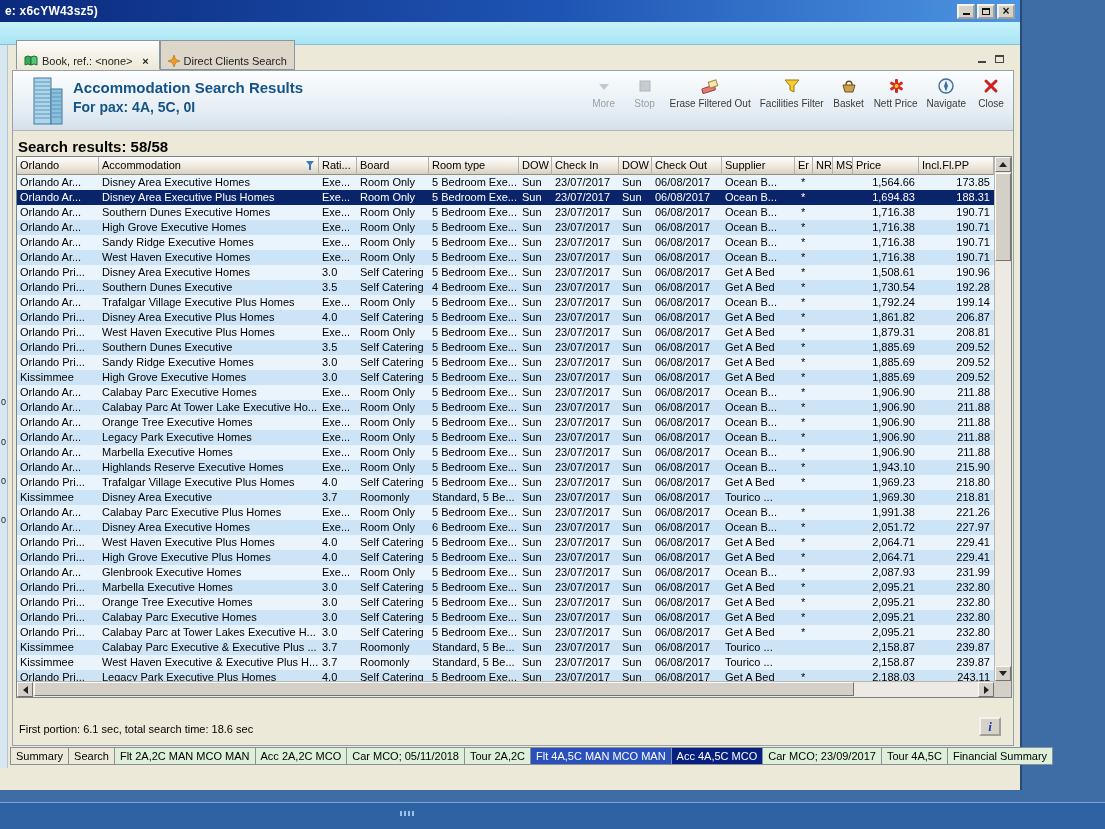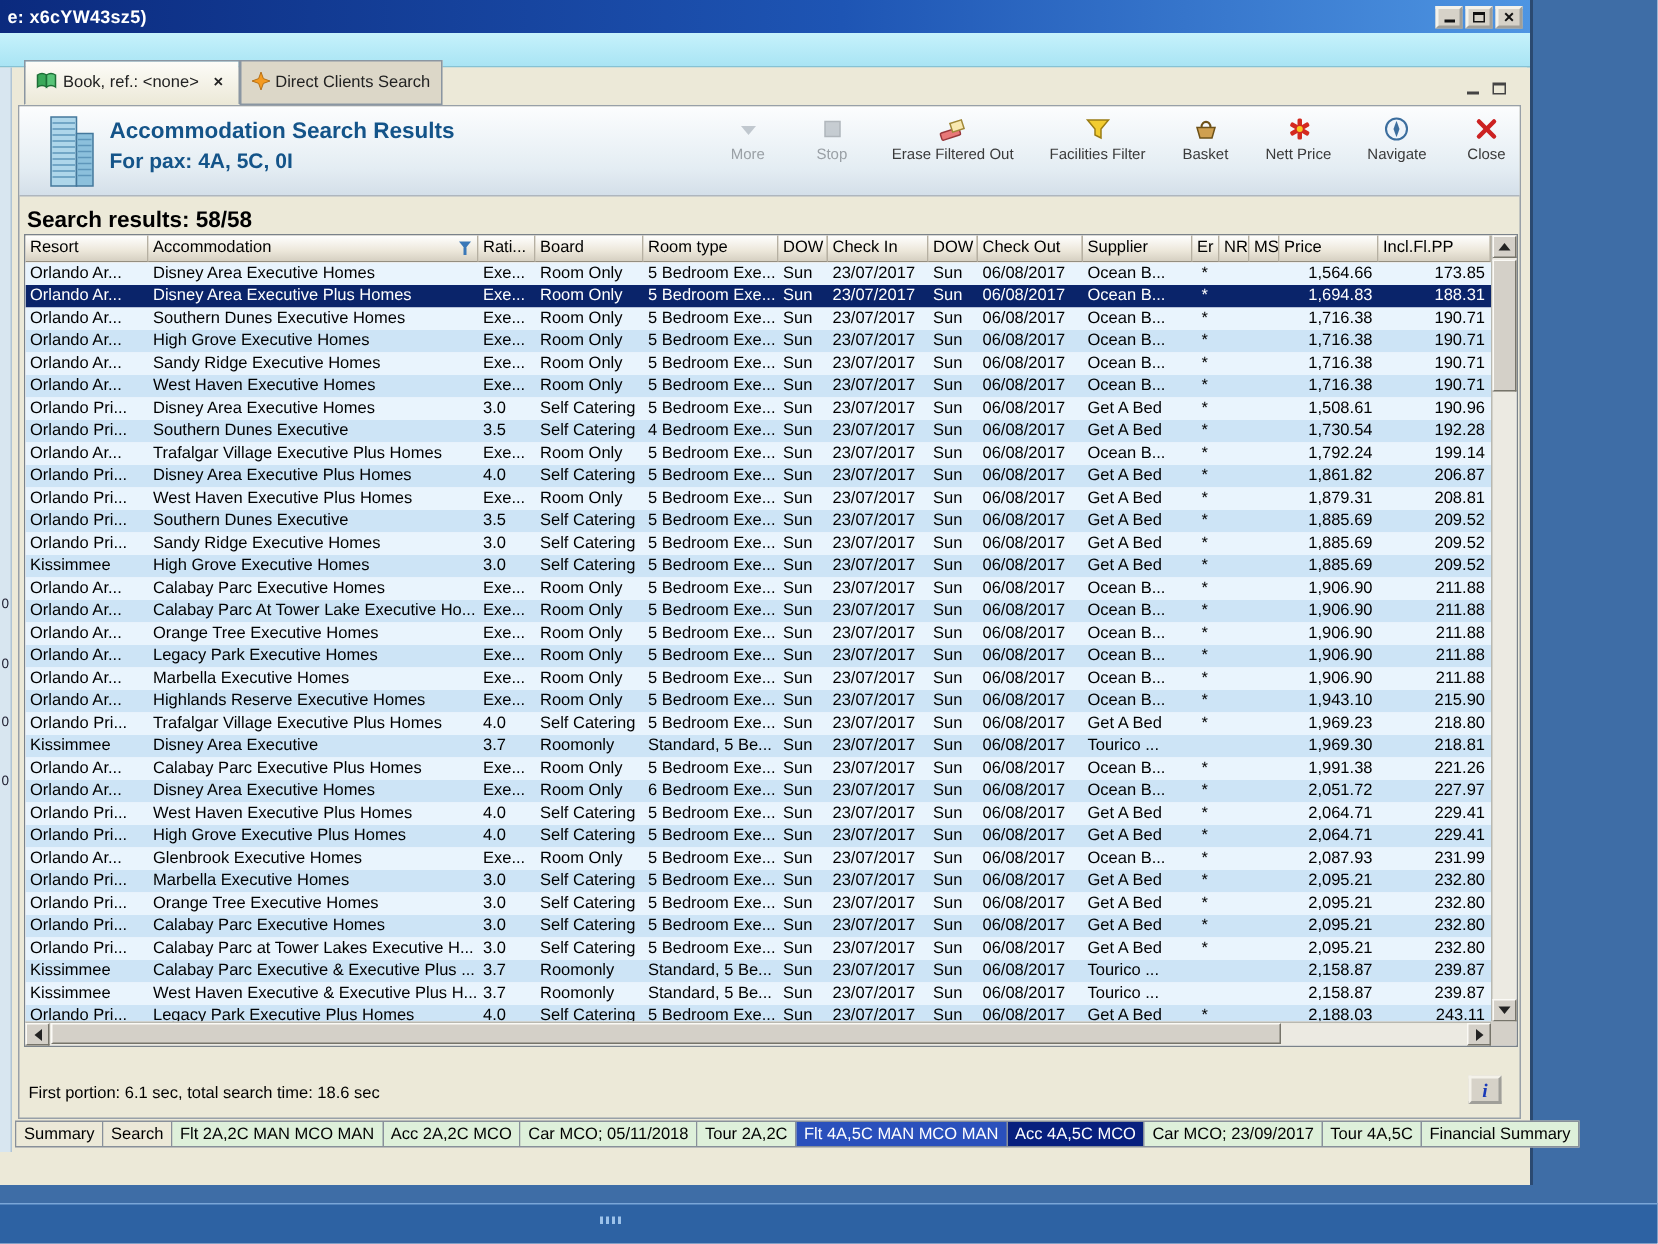--- a/index.html
+++ b/index.html
@@ -19,37 +19,37 @@
   .cyan-strip{position:absolute;left:0;top:22px;width:100%;height:23px;background:linear-gradient(#c6f2fb,#a9e4f4);border-bottom:1px solid #86c2d4}
 
   .left-strip{position:absolute;left:0;top:45px;width:8px;height:723px;background:#d8e6f0;border-right:1px solid #b0c4d4}
   .ledigit{position:absolute;left:1px;font-size:9px;color:#223}
   .ledigit.d0{top:352px}.ledigit.d1{top:392px}.ledigit.d2{top:431px}.ledigit.d3{top:470px}
 
   
   .mdi{position:absolute;left:8px;top:45px;width:1010px;height:723px;background:#ece9d8}
 
   .doc-tabs{position:absolute;left:8px;top:3px;right:4px;height:22px;display:flex;align-items:flex-end}
-  .doc-tab{display:flex;align-items:center;gap:4px;font-size:11px;padding:14px 7px;border:1px solid #8a96a2;background:#dcd7c8;height:19px;color:#222;cursor:pointer;white-space:nowrap}
+  .doc-tab{display:flex;align-items:flex-start;gap:4px;font-size:11px;padding:14px 7px;border:1px solid #8a96a2;background:#dcd7c8;height:19px;color:#222;cursor:pointer;white-space:nowrap}
   .doc-tab.active{background:linear-gradient(#fdfcf8,#ece9d8);height:22px;border-bottom-color:#ece9d8}
   .tab-close{width:12px;height:12px;display:flex;align-items:center;justify-content:center;margin-left:3px;cursor:pointer}
   .tab-close::before{content:"×";font-size:11px;font-weight:bold;color:#222;line-height:1}
   .mdi-ctrl{position:absolute;right:10px;top:7px;display:flex;gap:9px;align-items:center}
   .mdi-min{width:8px;height:2px;background:#444;margin-top:6px;cursor:pointer}
   .mdi-rest{width:9px;height:8px;border:1px solid #444;border-top:2px solid #444;cursor:pointer}
 
   
   .doc{position:absolute;left:4px;top:25px;width:1002px;height:676px;background:#ece9d8;border:1px solid #98a0a8}
   .doc-header{position:absolute;left:0;top:0;width:100%;height:60px;background:linear-gradient(#fcfdfe,#e4edf3 70%,#d4dfe9);border-bottom:1px solid #aeb6be}
   .building{position:absolute;left:14px;top:6px}
   .titles{position:absolute;left:60px;top:8px}
   .h1{font-size:15px;font-weight:bold;color:#145489}
   .h2{font-size:14px;font-weight:bold;color:#145489;margin-top:3px}
 
-  .toolbar{position:absolute;right:6px;top:5px;display:flex;align-items:flex-end;gap:24px}
+  .toolbar{position:absolute;right:6px;top:5px;display:flex;align-items:flex-end;gap:9px}
   .tbtn{display:flex;flex-direction:column;align-items:center;gap:2px;min-width:32px;cursor:pointer}
   .tbtn.disabled{cursor:default}
   .tb-icon{height:20px;display:flex;align-items:center;justify-content:center}
   .tbtn.disabled .tb-icon{opacity:.55}
   .tb-label{font-size:10px;color:#3a3a3a;white-space:nowrap}
   .tbtn.disabled .tb-label{color:#9aa0a6}
 
   .results-line{position:absolute;left:5px;top:67px;font-size:15px;font-weight:bold}
 
   
@@ -252,21 +252,21 @@
               </span>
             <span class="tb-label">Close</span>
           </div>
         </div>
       </div>
 
       <div class="results-line">Search results: 58/58</div>
 
       <div class="grid">
         <div class="grid-header">
-            <div class="hcell c0">Resort</div>
+            <div class="hcell c0">Orlando</div>
             <div class="hcell c1">Accommodation<span class="funnel"></span></div>
             <div class="hcell c2">Rati...</div>
             <div class="hcell c3">Board</div>
             <div class="hcell c4">Room type</div>
             <div class="hcell c5">DOW</div>
             <div class="hcell c6">Check In</div>
             <div class="hcell c7">DOW</div>
             <div class="hcell c8">Check Out</div>
             <div class="hcell c9">Supplier</div>
             <div class="hcell c10">Er</div>

